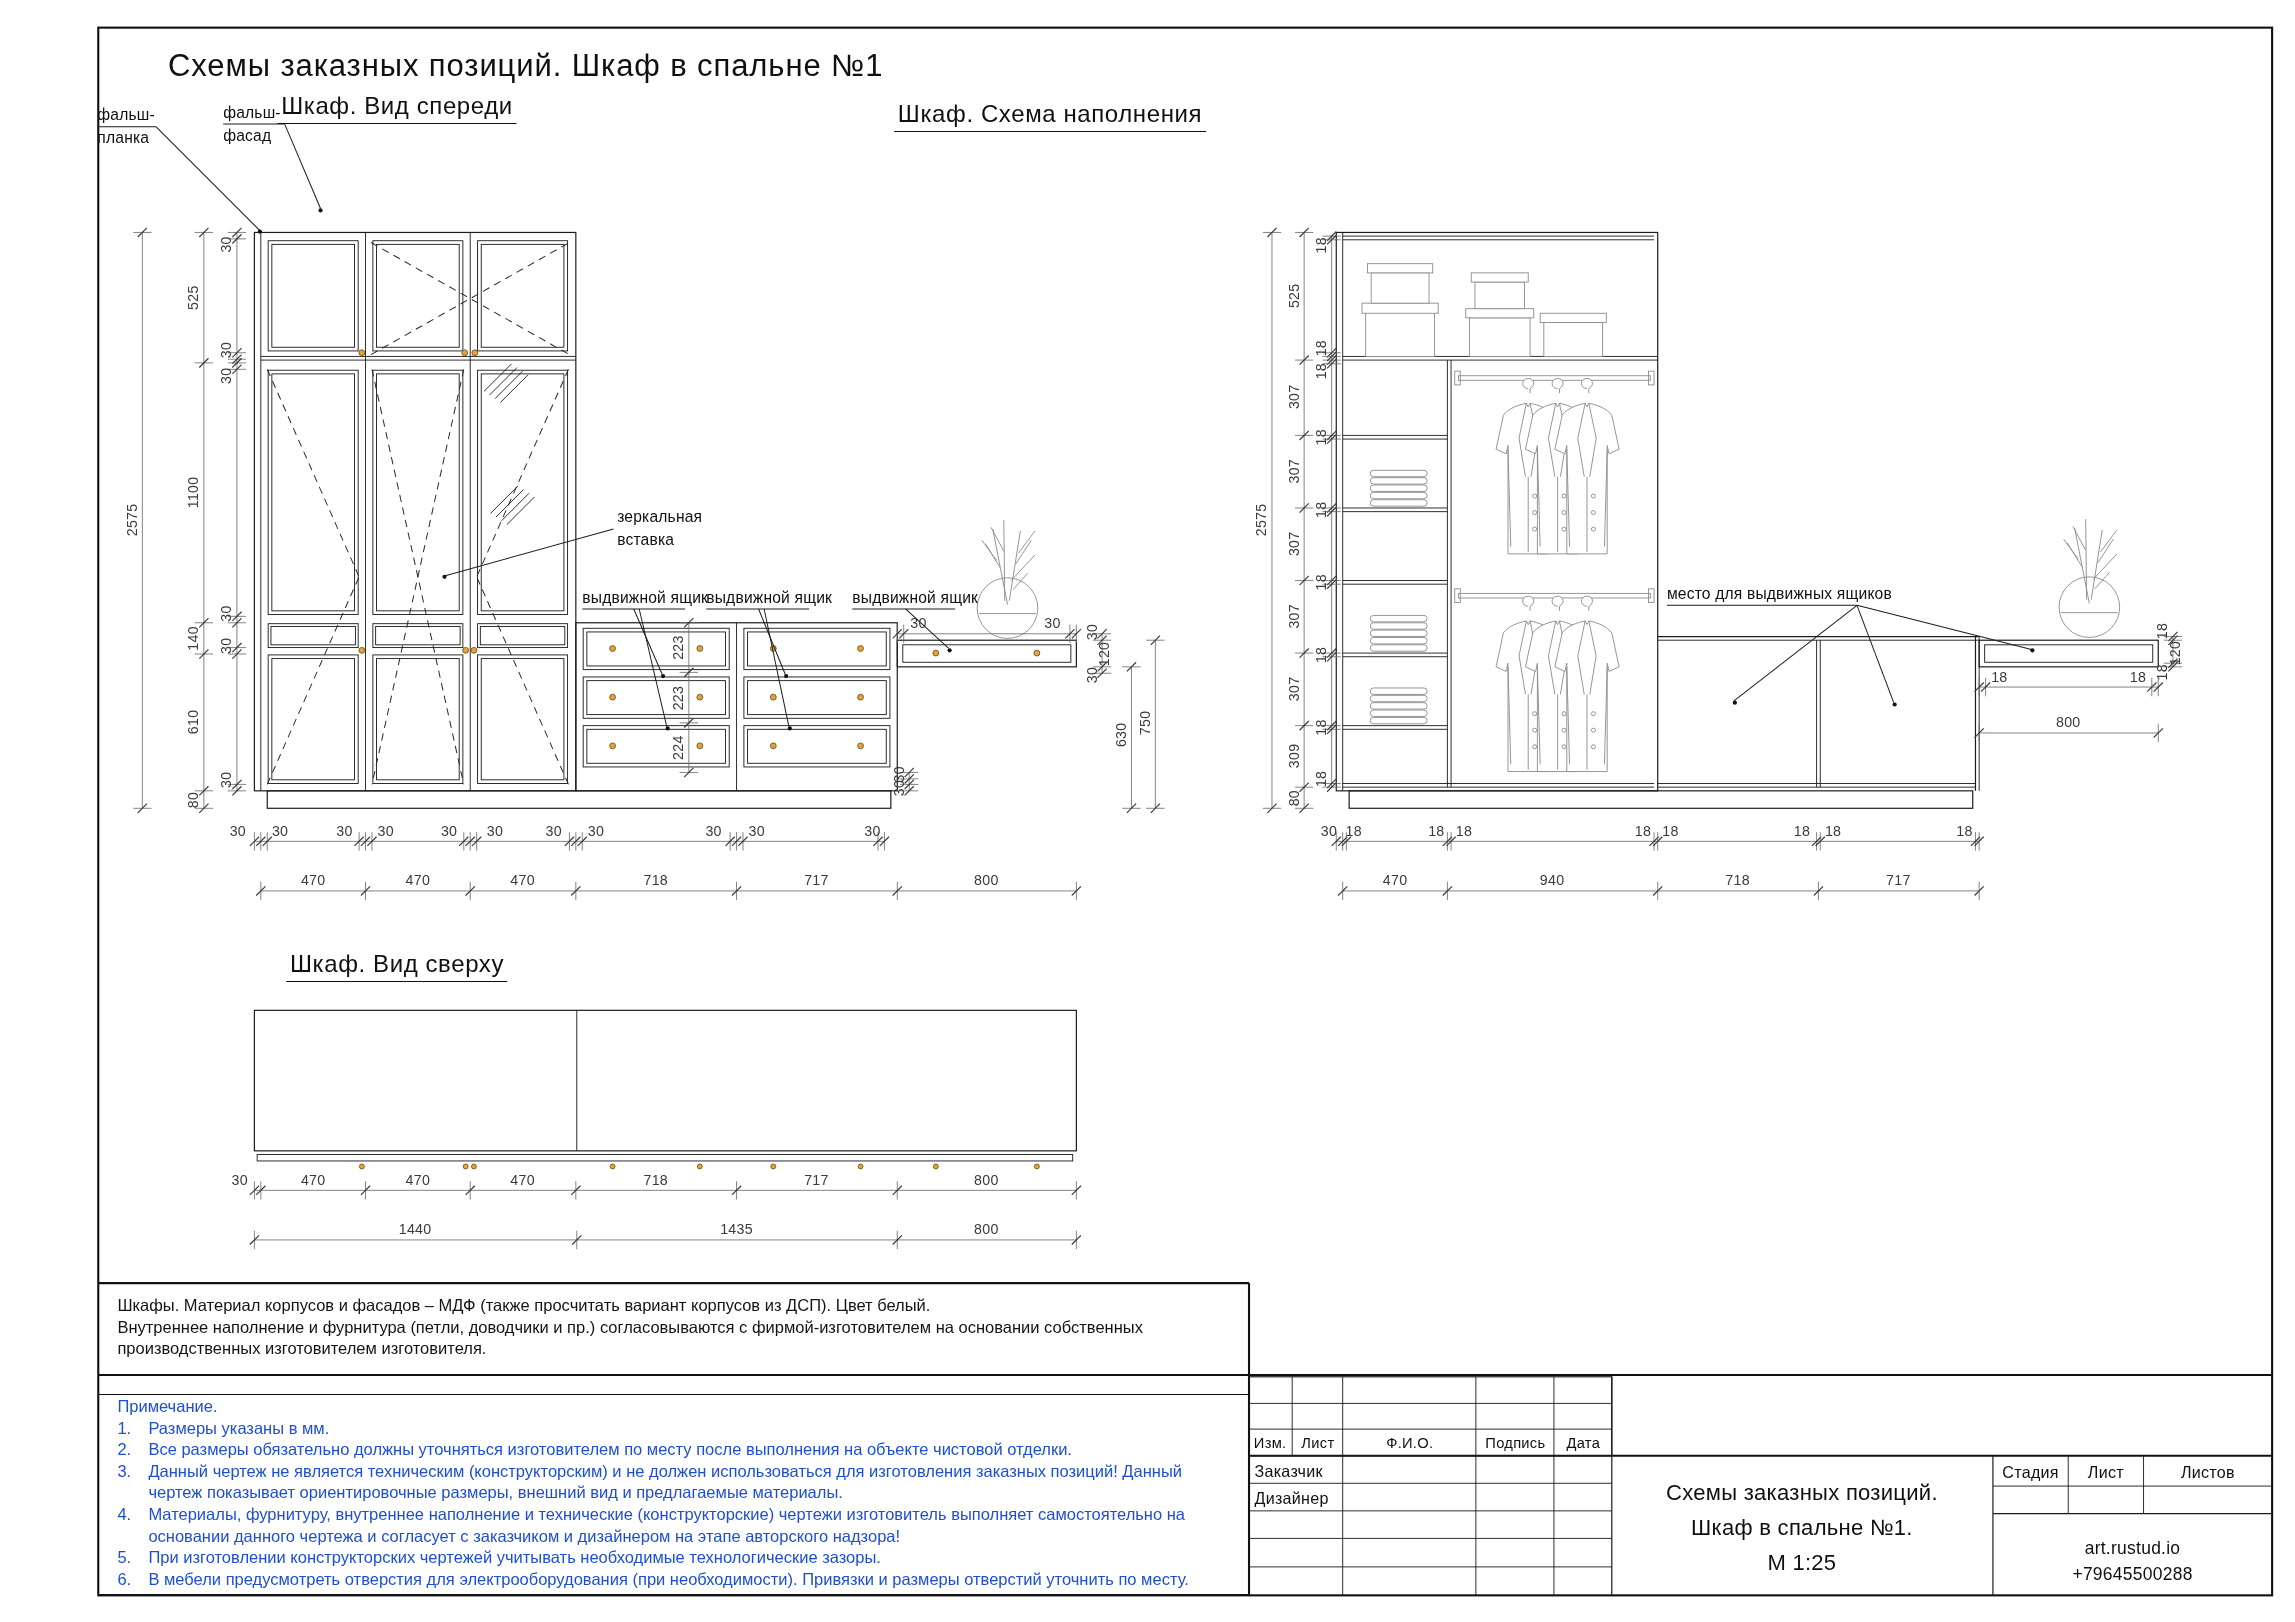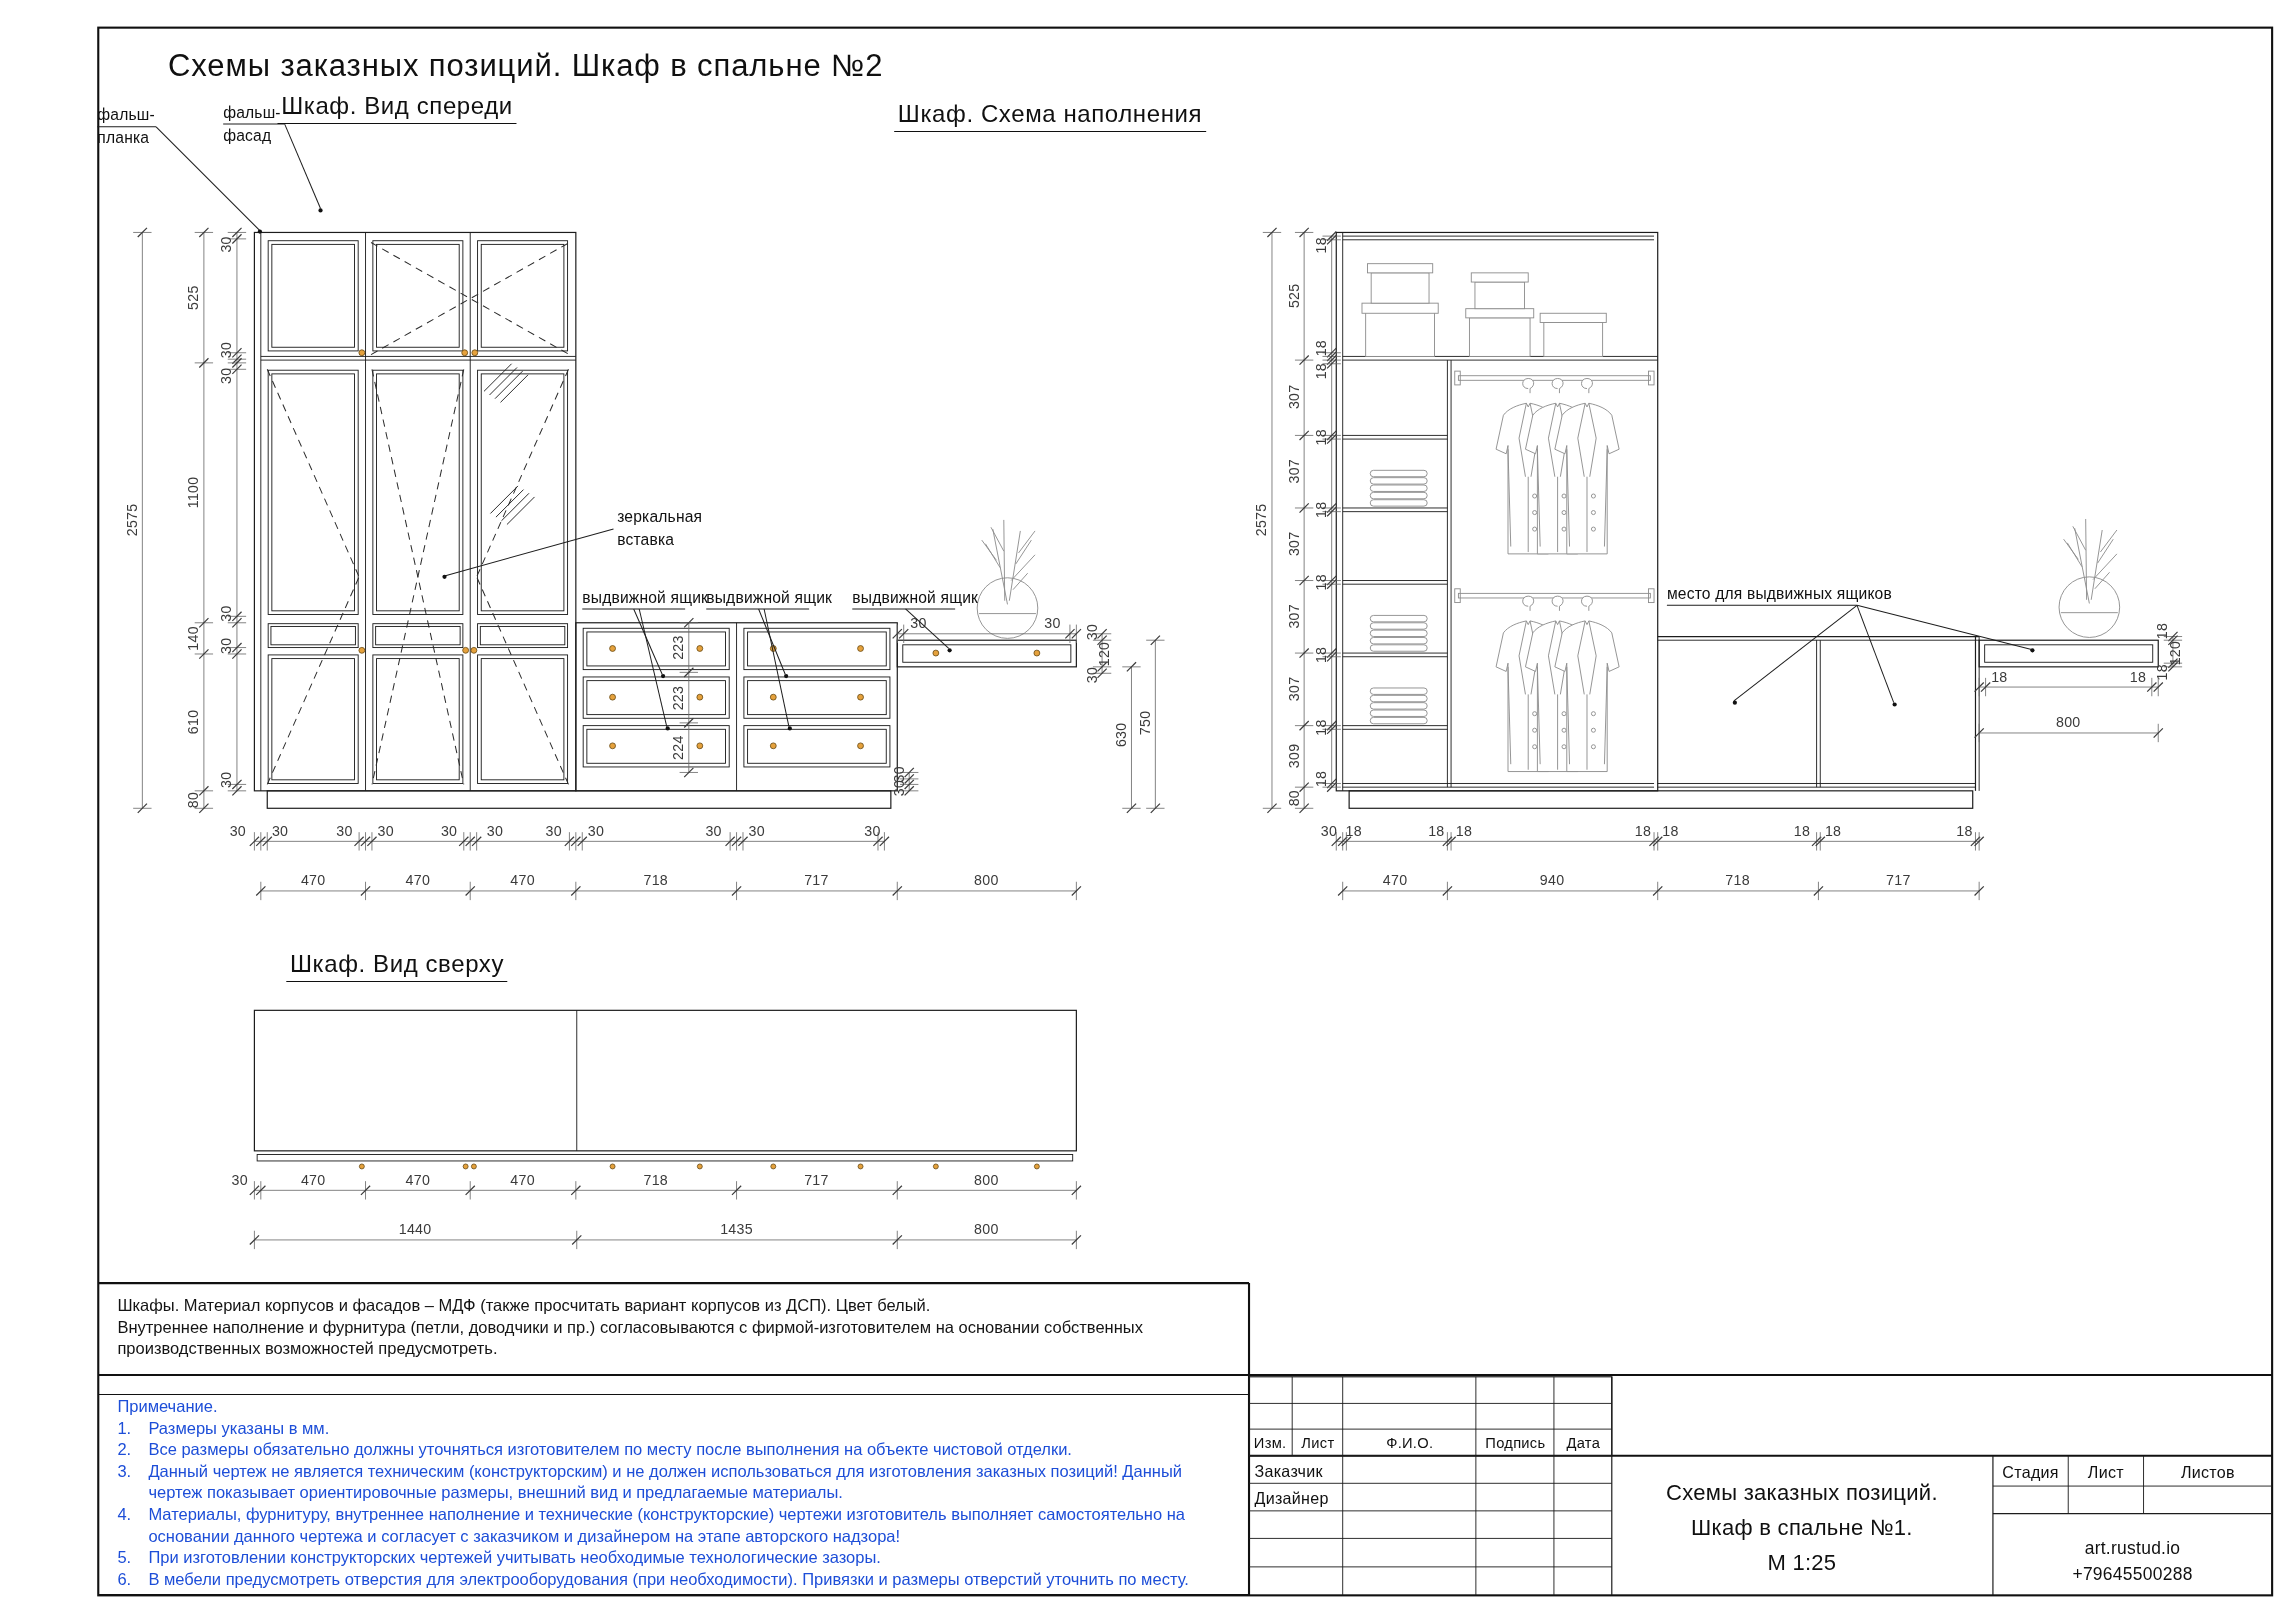--- a/index.html
+++ b/index.html
@@ -700,29 +700,29 @@
         <text x="1962" y="1671" class="tbt" text-anchor="middle" style="font:24px &quot;Liberation Sans&quot;,sans-serif;letter-spacing:.3px">Шкаф в спальне №1.</text>
         <text x="1962" y="1709" class="tbt" text-anchor="middle" style="font:24px &quot;Liberation Sans&quot;,sans-serif;letter-spacing:.3px">М 1:25</text>
         <text x="2211" y="1609" class="tbt" text-anchor="middle" style="font:17.5px &quot;Liberation Sans&quot;,sans-serif;letter-spacing:.3px">Стадия</text>
         <text x="2293" y="1609" class="tbt" text-anchor="middle" style="font:17.5px &quot;Liberation Sans&quot;,sans-serif;letter-spacing:.3px">Лист</text>
         <text x="2404" y="1609" class="tbt" text-anchor="middle" style="font:17.5px &quot;Liberation Sans&quot;,sans-serif;letter-spacing:.3px">Листов</text>
         <text x="2322" y="1692" class="tbt" text-anchor="middle" style="font:19px &quot;Liberation Sans&quot;,sans-serif;letter-spacing:.3px">art.rustud.io</text>
         <text x="2322" y="1720" class="tbt" text-anchor="middle" style="font:19px &quot;Liberation Sans&quot;,sans-serif;letter-spacing:.3px">+79645500288</text>
       </g>
   </svg>
 
-  <div id="pageTitle">Схемы заказных позиций. Шкаф в спальне №2</div>
+  <div id="pageTitle">Схемы заказных позиций. Шкаф в спальне №1</div>
   <div class="vtitle" style="left:397px;top:92px">Шкаф. Вид спереди</div>
   <div class="vtitle" style="left:1050px;top:100px">Шкаф. Схема наполнения</div>
   <div class="vtitle" style="left:397px;top:950px">Шкаф. Вид сверху</div>
 
   <div id="notesBox">
       <div>Шкафы. Материал корпусов и фасадов – МДФ (также просчитать вариант корпусов из ДСП). Цвет белый.</div>
       <div>Внутреннее наполнение и фурнитура (петли, доводчики и пр.) согласовываются с фирмой-изготовителем на основании собственных</div>
-      <div>производственных возможностей предусмотреть.</div>
+      <div>производственных изготовителем изготовителя.</div>
     </div>
   <div id="remarks">
     <div>Примечание.</div>
     <div id="remList">
         <div class="rem-item">
           <span class="num">1.</span>
           <span class="txt">Размеры указаны в мм.</span>
         </div>
         <div class="rem-item">
           <span class="num">2.</span>

